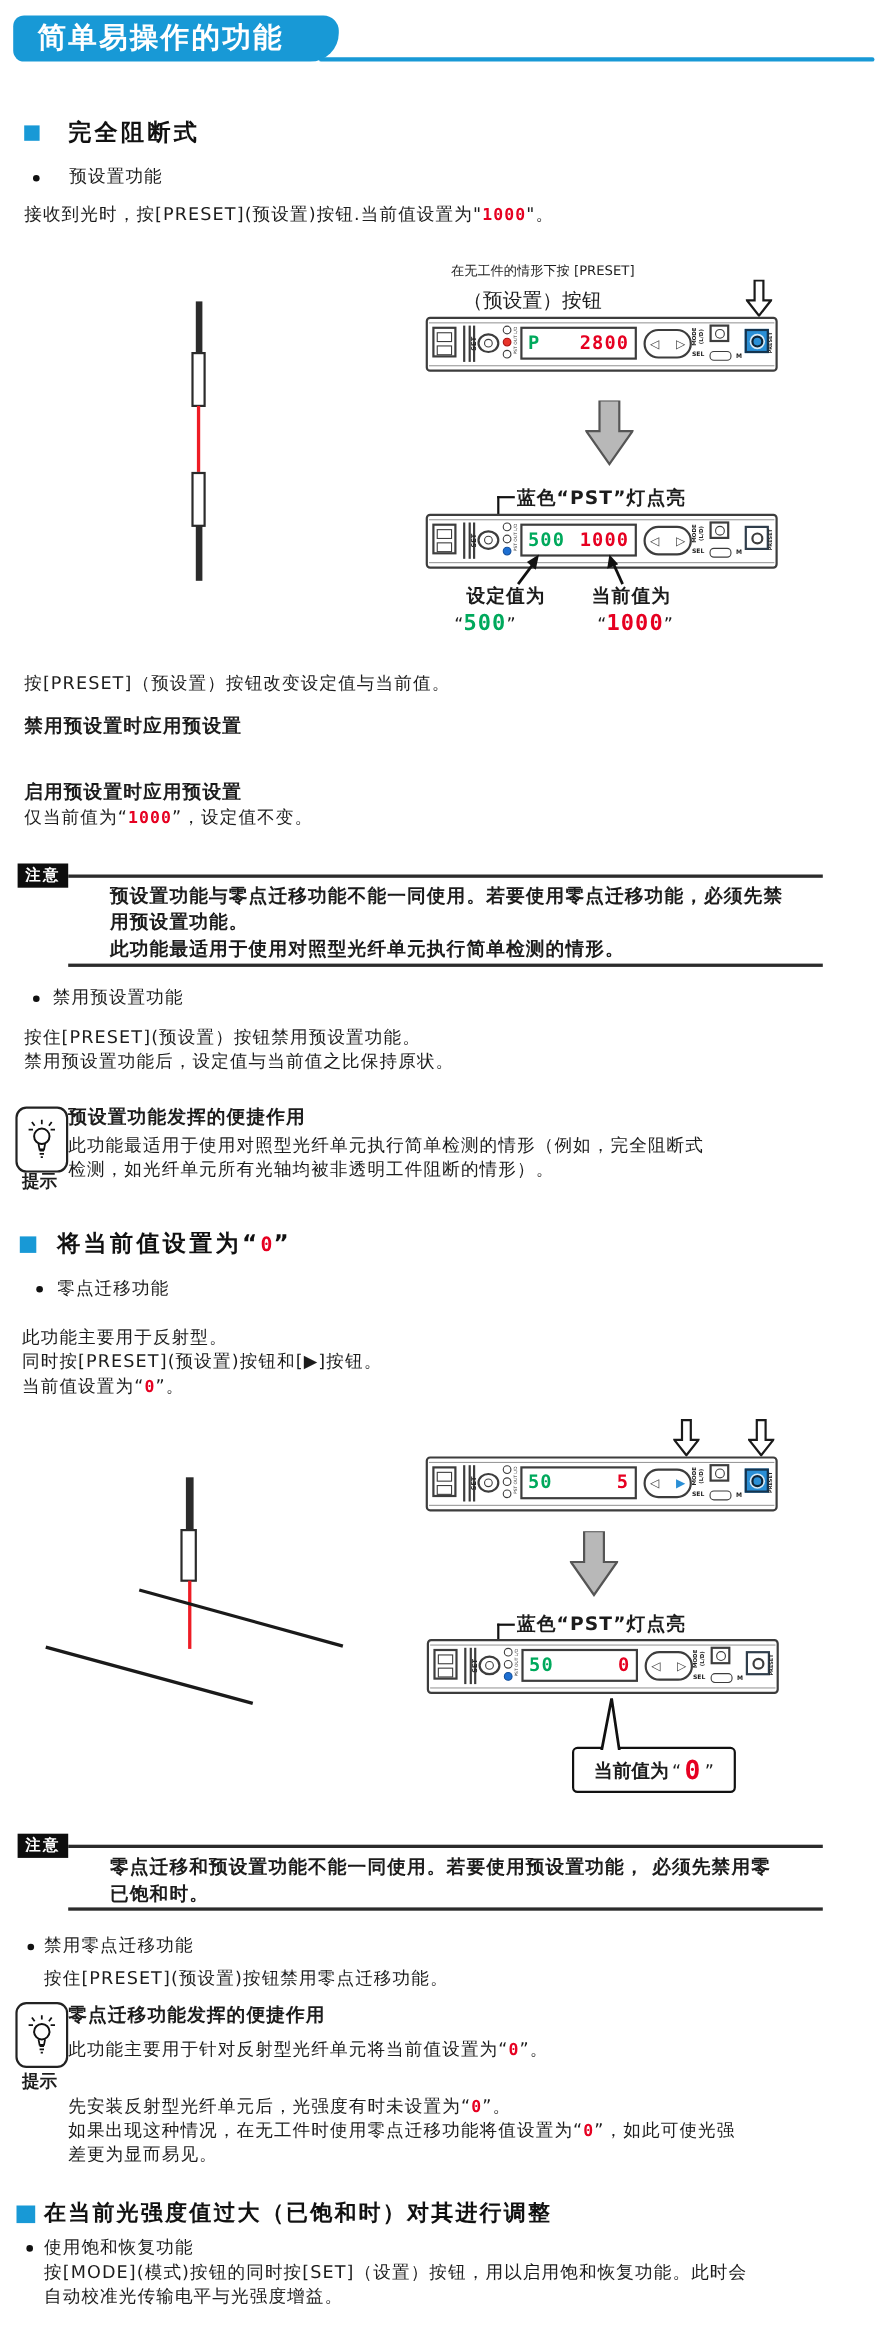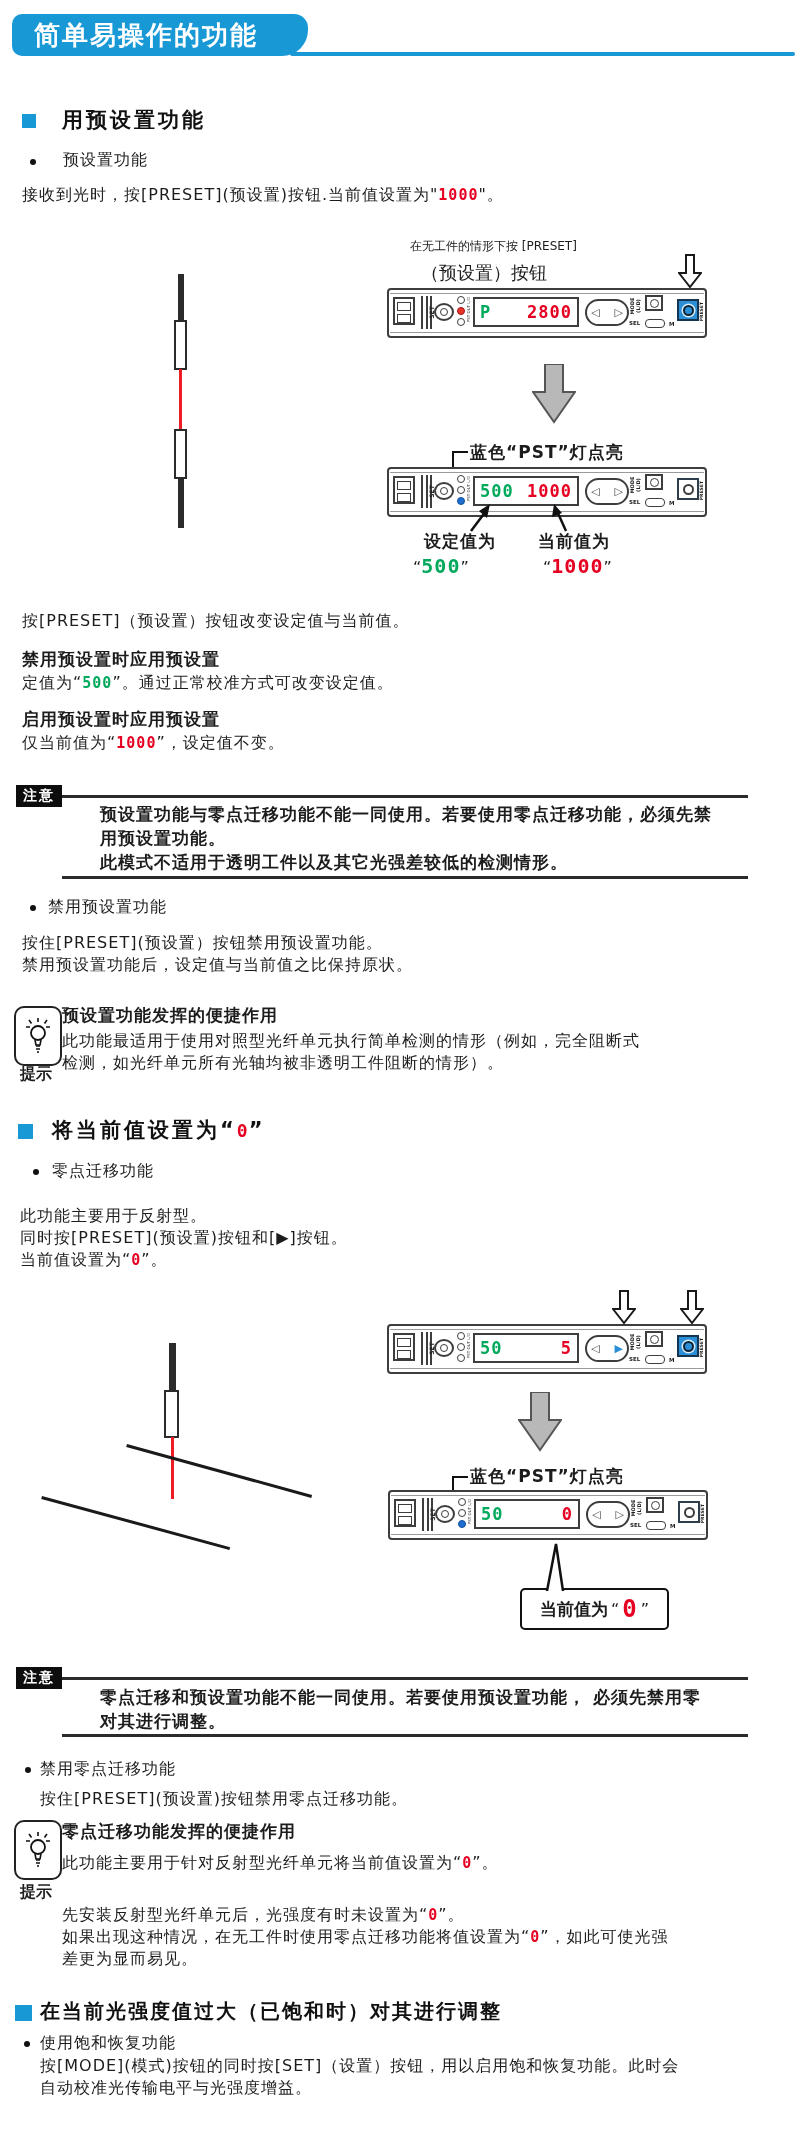--- a/index.html
+++ b/index.html
@@ -77,21 +77,21 @@
 </style>
 </head>
 <body>
 
 <div class="page">
 
   <div class="banner">简单易操作的功能</div>
   <div class="banner-line"></div>
 
   <div class="sq" style="left:22px;top:114px;width:14px;height:14px"></div>
-  <div class="abs h1" style="left:62px;top:106px">用预设置功能</div>
+  <div class="abs h1" style="left:62px;top:106px">完全阻断式</div>
   <div class="dot" style="left:30px;top:159px"></div>
   <div class="abs t16" style="left:63px;top:150px">预设置功能</div>
 
   <div class="abs t16" style="left:22px;top:185px"><span>接收到光时，按[PRESET](预设置)按钮.当前值设置为"</span><span class="seg sr seg15">1000</span><span>"。</span></div>
 
   <div class="cable" style="left:178px;top:274px;width:6px;height:47px"></div>
   <div class="fhead" style="left:174px;top:320px;width:13px;height:50px"></div>
   <div class="beam" style="left:179px;top:369px;width:3px;height:61px"></div>
   <div class="fhead" style="left:174px;top:429px;width:13px;height:50px"></div>
   <div class="cable" style="left:178px;top:478px;width:6px;height:50px"></div>
@@ -211,29 +211,28 @@
     <polygon points="8,1 6,14 16,10" fill="#111"></polygon>
   </svg>
 
   <div class="abs t17b" style="left:424px;top:530px">设定值为</div>
   <div class="abs" style="left:413px;top:554px;font-size:16px"><span>“</span><span class="seg sg seg20">500</span><span>”</span></div>
   <div class="abs t17b" style="left:538px;top:530px">当前值为</div>
   <div class="abs" style="left:543px;top:554px;font-size:16px"><span>“</span><span class="seg sr seg20">1000</span><span>”</span></div>
 
   <div class="abs t16" style="left:22px;top:611px">按[PRESET]（预设置）按钮改变设定值与当前值。</div>
   <div class="abs t17b" style="left:22px;top:648px">禁用预设置时应用预设置</div>
-  <div class="abs t16" style="left:22px;top:673px"><span>定值为“</span><span class="seg sg seg15">500</span><span>”。通过正常校准方式可改变设定值。</span></div>
   <div class="abs t17b" style="left:22px;top:708px">启用预设置时应用预设置</div>
   <div class="abs t16" style="left:22px;top:733px"><span>仅当前值为“</span><span class="seg sr seg15">1000</span><span>”，设定值不变。</span></div>
 
   <div class="badge" style="left:16px;top:785px">注意</div>
   <div class="rule" style="left:62px;top:795px;width:686px"></div>
   <div class="abs t17b" style="left:100px;top:803px">预设置功能与零点迁移功能不能一同使用。若要使用零点迁移功能，必须先禁</div>
   <div class="abs t17b" style="left:100px;top:827px">用预设置功能。</div>
-  <div class="abs t17b" style="left:100px;top:851px">此模式不适用于透明工件以及其它光强差较低的检测情形。</div>
+  <div class="abs t17b" style="left:100px;top:851px">此功能最适用于使用对照型光纤单元执行简单检测的情形。</div>
   <div class="rule" style="left:62px;top:876px;width:686px"></div>
 
   <div class="dot" style="left:30px;top:905px"></div>
   <div class="abs t16" style="left:48px;top:897px">禁用预设置功能</div>
   <div class="abs t16" style="left:22px;top:933px">按住[PRESET](预设置）按钮禁用预设置功能。</div>
   <div class="abs t16" style="left:22px;top:955px">禁用预设置功能后，设定值与当前值之比保持原状。</div>
 
   <div class="tipbox" style="left:14px;top:1006px">
     <svg width="26" height="38" viewBox="0 0 26 38">
       <path d="M13,1 v4 M4,3 l2.5,3.5 M22,3 l-2.5,3.5 M1,10 h4 M25,10 h-4" stroke="#111" stroke-width="1.6" fill="none"></path>
@@ -375,21 +374,21 @@
     <span style="font-size:16px">”</span>
   </div>
   <svg class="abs" style="left:536px;top:1541px" width="36" height="50">
     <polygon points="11,49.8 20,3 27,49.8" fill="#fff" stroke="none"></polygon>
     <path d="M11,50 L20,3 L27,50" fill="none" stroke="#111" stroke-width="2.5" stroke-linecap="round"></path>
   </svg>
 
   <div class="badge" style="left:16px;top:1667px">注意</div>
   <div class="rule" style="left:62px;top:1677px;width:686px"></div>
   <div class="abs t17b" style="left:100px;top:1686px">零点迁移和预设置功能不能一同使用。若要使用预设置功能， 必须先禁用零</div>
-  <div class="abs t17b" style="left:100px;top:1710px">对其进行调整。</div>
+  <div class="abs t17b" style="left:100px;top:1710px">已饱和时。</div>
   <div class="rule" style="left:62px;top:1734px;width:686px"></div>
 
   <div class="dot" style="left:25px;top:1767px"></div>
   <div class="abs t16" style="left:40px;top:1759px">禁用零点迁移功能</div>
   <div class="abs t16" style="left:40px;top:1789px">按住[PRESET](预设置)按钮禁用零点迁移功能。</div>
 
   <div class="tipbox" style="left:14px;top:1820px">
     <svg width="26" height="38" viewBox="0 0 26 38">
       <path d="M13,1 v4 M4,3 l2.5,3.5 M22,3 l-2.5,3.5 M1,10 h4 M25,10 h-4" stroke="#111" stroke-width="1.6" fill="none"></path>
       <circle cx="13" cy="16" r="7" fill="none" stroke="#111" stroke-width="1.8"></circle>

